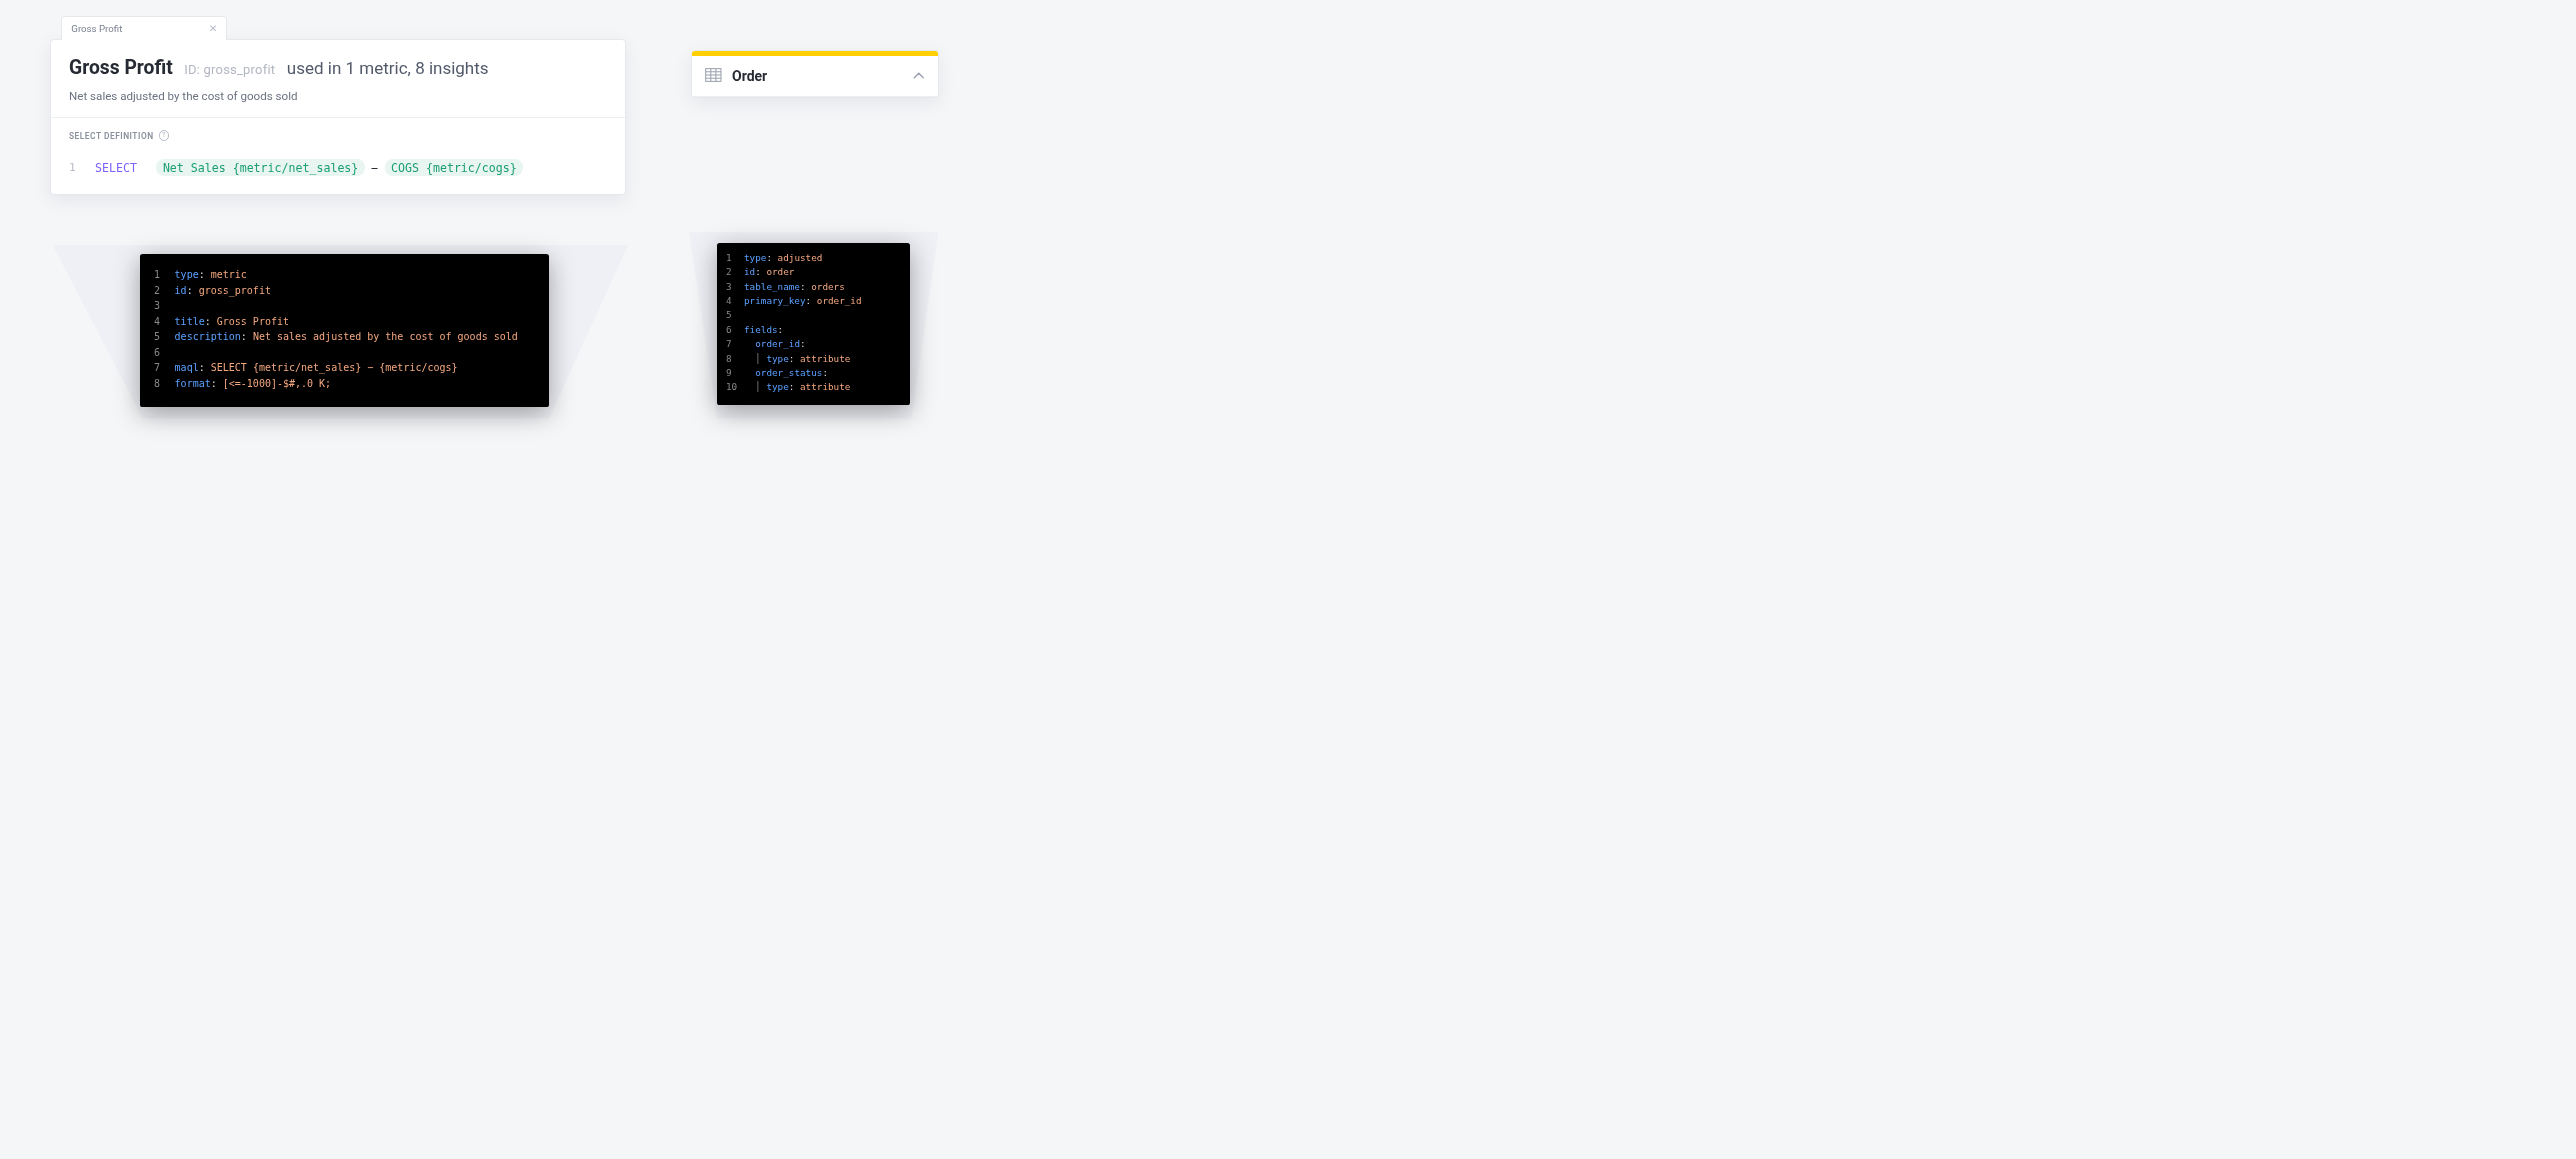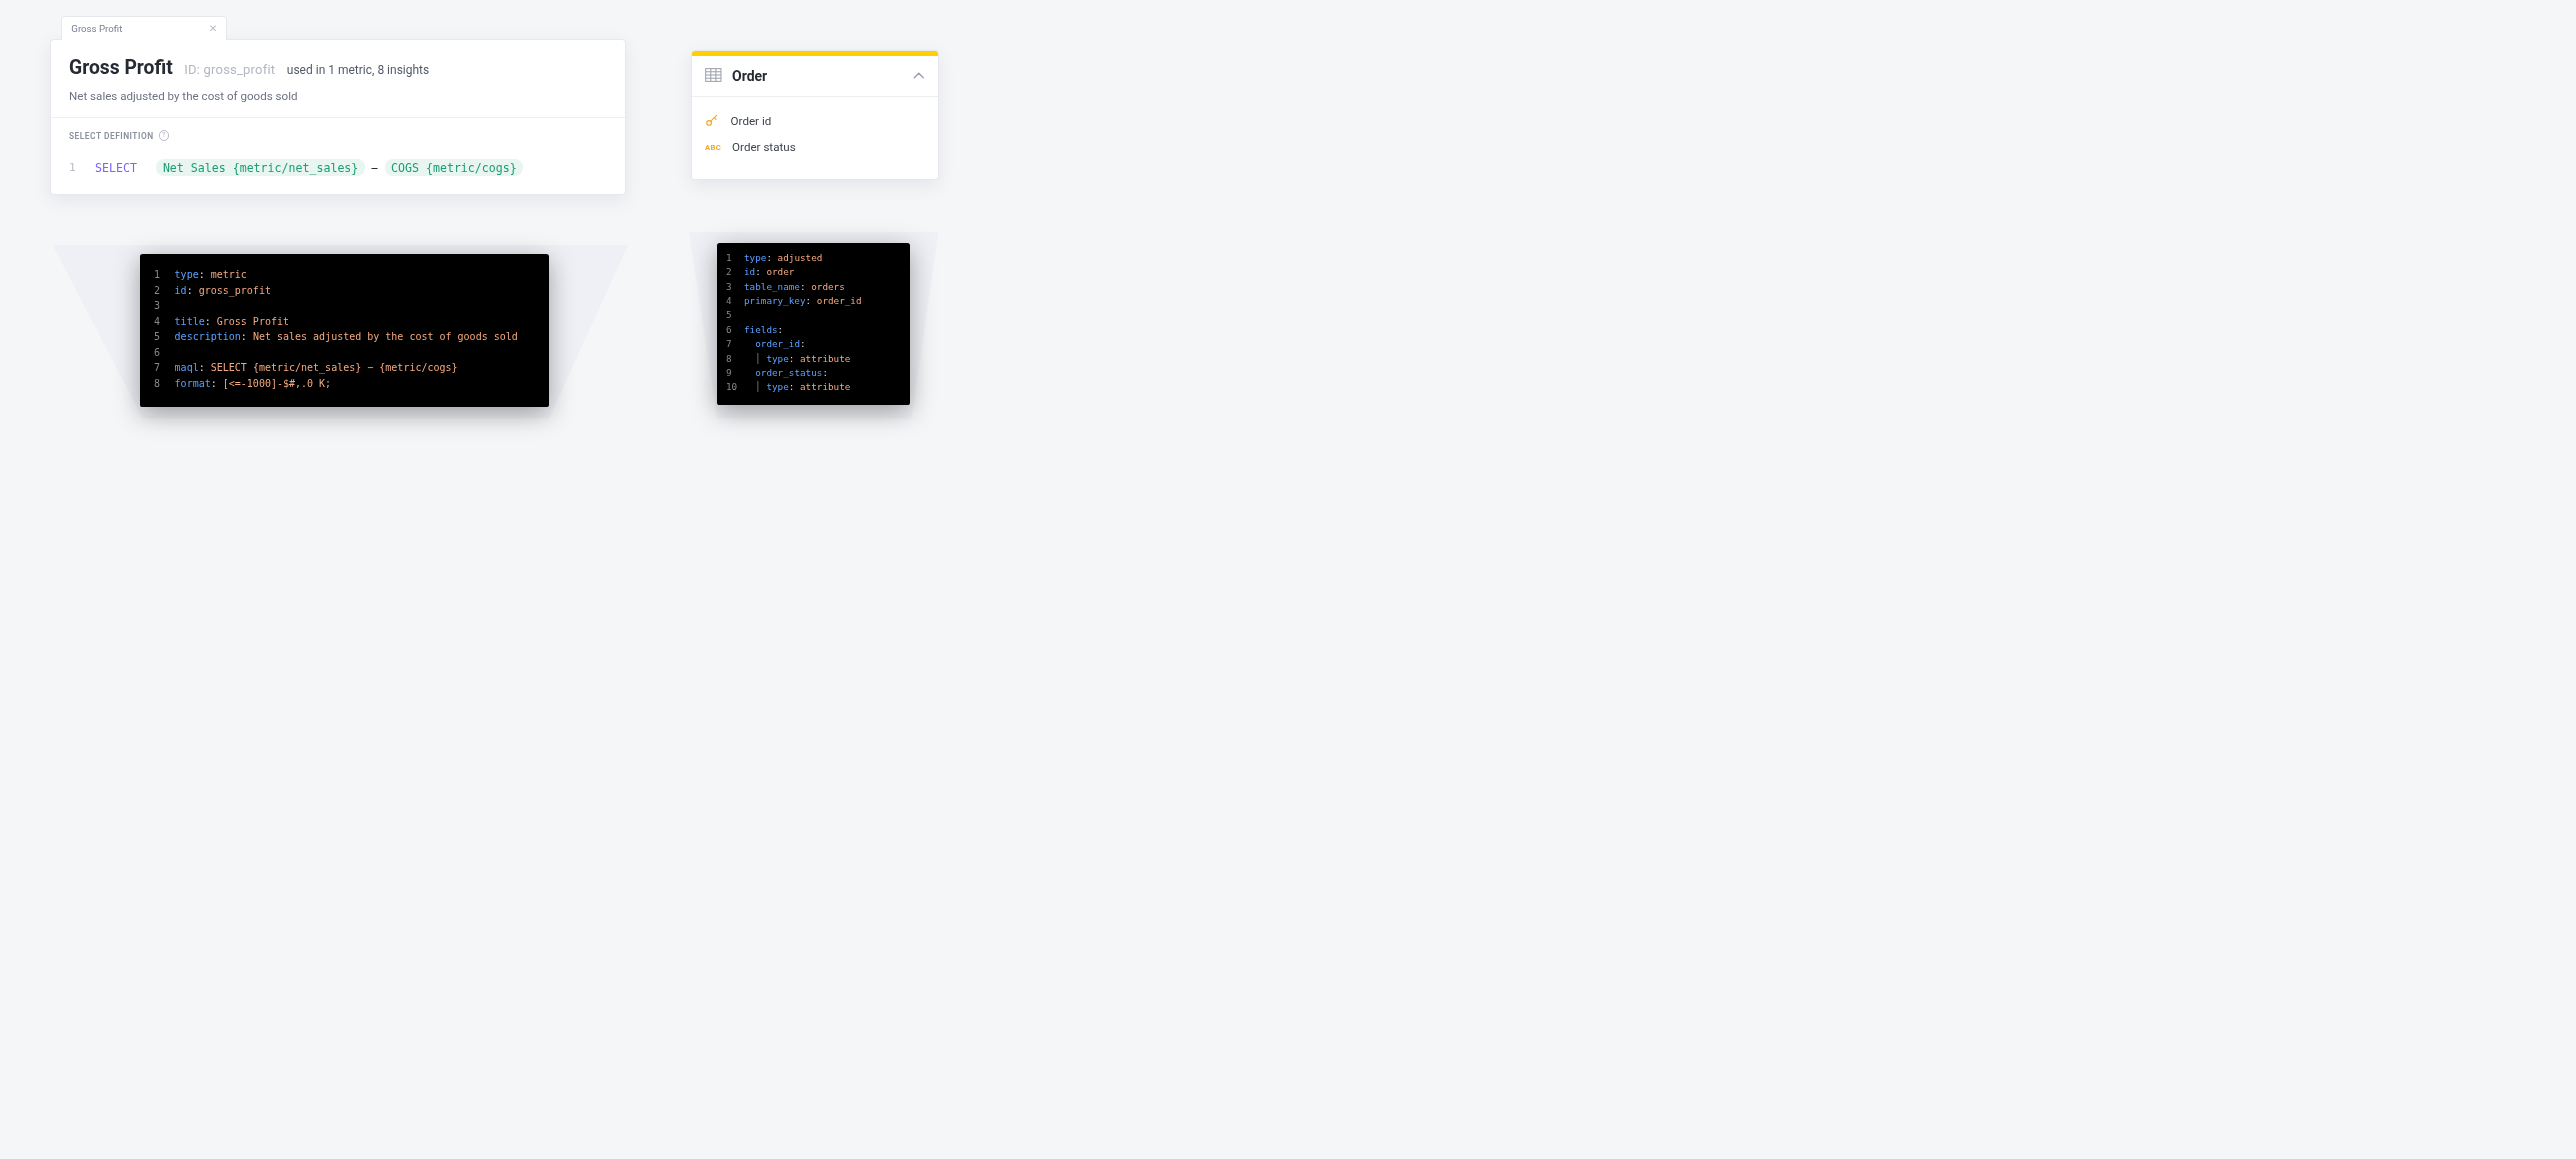--- a/index.html
+++ b/index.html
@@ -61,21 +61,21 @@
     font-weight: 700;
     color: #262a33;
   }
   .id-label {
     font-size: 13px;
     color: #b2b7c2;
     letter-spacing: 0.2px;
   }
   .id-value { color: #b2b7c2; }
   .usage {
-    font-size: 12px;
+    font-size: 17px;
     color: #525a6a;
   }
   .description {
     margin-top: 10.3px;
     font-size: 11.6px;
     color: #6b7280;
   }
   .divider {
     height: 0.6px;
     background: #eceef2;
@@ -303,34 +303,20 @@
         <line x1="17" y1="1" x2="17" y2="21"></line>
       </svg>
     </span>
     <span class="order-title">Order</span>
     <span class="chevron-up">
       <svg width="11.6" height="7.7" viewBox="0 0 18 12" fill="none" stroke="currentColor" stroke-width="2.2" stroke-linecap="round">
         <polyline points="2,9 9,2 16,9"></polyline>
       </svg>
     </span>
   </div>
-  <div class="order-body" id="order-fields">
-      <div class="field-row">
-        <span class="key-icon"><svg width="14" height="14" viewBox="0 0 24 24" fill="none" stroke="currentColor" stroke-width="2" stroke-linecap="round" stroke-linejoin="round">
-            <circle cx="7" cy="17" r="4"></circle>
-            <line x1="10" y1="14" x2="20" y2="4"></line>
-            <line x1="16" y1="8" x2="19" y2="11"></line>
-          </svg></span>
-        <span>Order id</span>
-      </div>
-      <div class="field-row">
-        <span class="abc-icon">ABC</span>
-        <span>Order status</span>
-      </div>
-    </div>
 </div>
 
 <div class="code-block-right" id="code-right">
     <div class="cb-line"><span class="cb-num">1</span><span class="cb-key">type</span><span class="cb-punct">: </span><span class="cb-val">adjusted</span></div>
     <div class="cb-line"><span class="cb-num">2</span><span class="cb-key">id</span><span class="cb-punct">: </span><span class="cb-val">order</span></div>
     <div class="cb-line"><span class="cb-num">3</span><span class="cb-key">table_name</span><span class="cb-punct">: </span><span class="cb-val">orders</span></div>
     <div class="cb-line"><span class="cb-num">4</span><span class="cb-key">primary_key</span><span class="cb-punct">: </span><span class="cb-val">order_id</span></div>
     <div class="cb-line"><span class="cb-num">5</span><span></span></div>
     <div class="cb-line"><span class="cb-num">6</span><span></span><span class="cb-key">fields</span><span class="cb-punct">:</span></div>
     <div class="cb-line"><span class="cb-num">7</span><span>  </span><span class="cb-key">order_id</span><span class="cb-punct">:</span></div>

